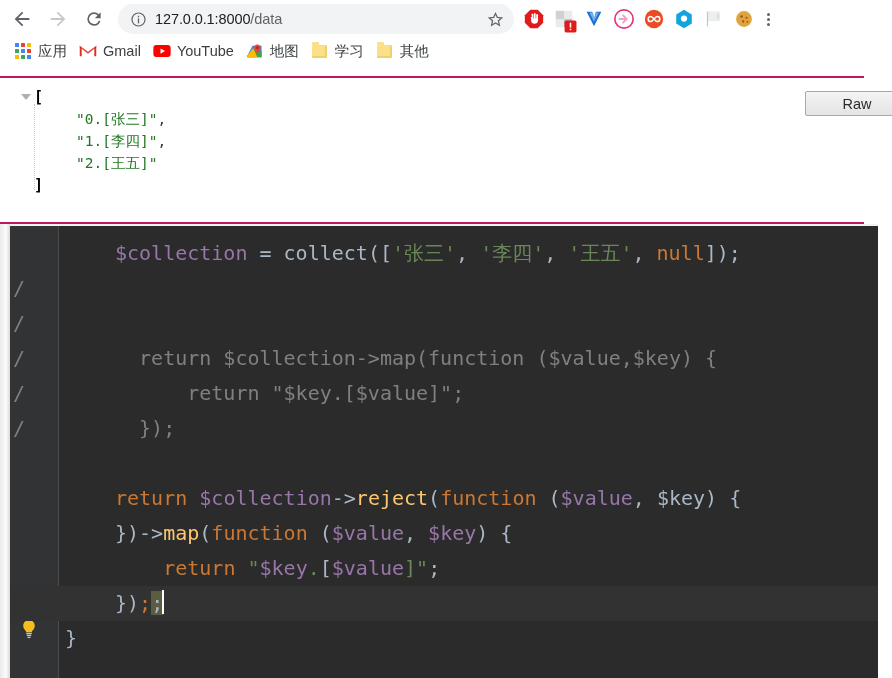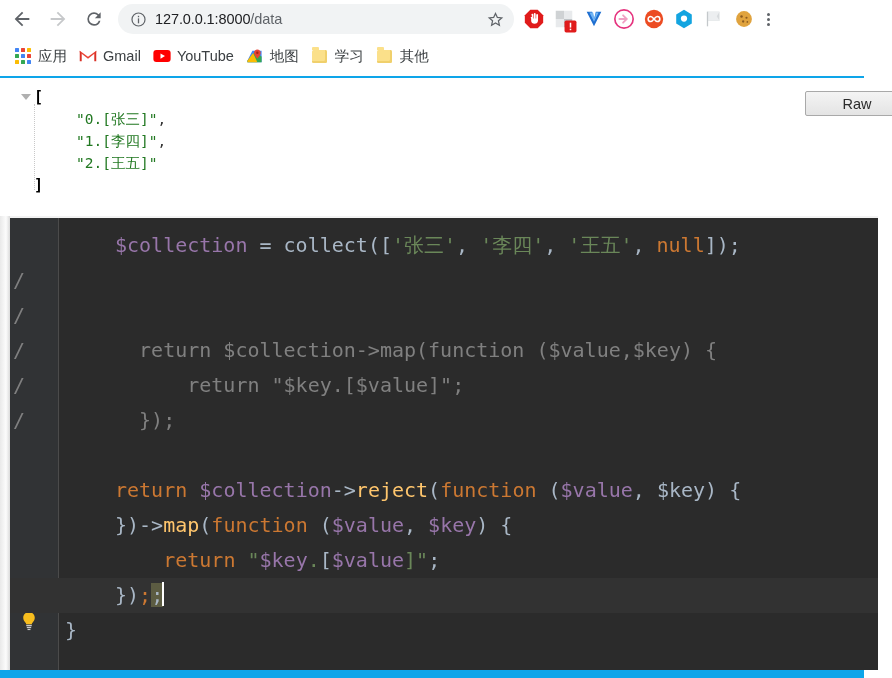--- a/index.html
+++ b/index.html
@@ -4,21 +4,21 @@
 <style>
   * { box-sizing: border-box; margin: 0; padding: 0; }
 
   html, body {
     width: 892px; height: 678px;
     overflow: hidden;
     background: #ffffff;
     font-family: "Liberation Sans", sans-serif;
   }
 
-  #app { position: relative; width: 864px; height: 678px; background: #0ea5e9; }
+  #app { position: relative; width: 864px; height: 678px; background: #be185d; }
 
   
   .browser-chrome {
     position: absolute; top: 0; left: 0;
     width: 892px; height: 76px;
     background: #ffffff;
   }
 
   .toolbar {
     position: relative;
@@ -78,21 +78,21 @@
     gap: 2px;
     flex: 0 0 auto;
     overflow: hidden;
   }
   .menu-dots i { display:block; width:3px; height:3px; border-radius:50%; background:#5f6368; }
 
   
   .bookmarks {
     height: 36px;
     display: flex;
-    align-items: center;
+    align-items: flex-start;
     padding-left: 10px;
     gap: 0;
     background: #fff;
     font-size: 14.5px;
     color: #3c4043;
     white-space: nowrap;
   }
   .bm {
     display: flex; align-items: center;
     height: 26px;
@@ -169,21 +169,21 @@
   .json-indent-guide {
     position: absolute;
     left: 34px; top: 26px;
     width: 1px; height: 86px;
     border-left: 1px dotted #c8c8c8;
   }
 
   
   .ide {
     position: absolute;
-    top: 216px; left: 0;
+    top: 224px; left: 0;
     width: 892px; height: 454px;
     background: #f2f2f2;
   }
   .ide-left-strip {
     position: absolute; left: 0; top: 0;
     width: 10px; height: 454px;
     background: linear-gradient(to right, #e9e9e9, #fcfcfc 60%, #dadada);
   }
   .ide-right-strip {
     position: absolute; left: 878px; top: 0;

